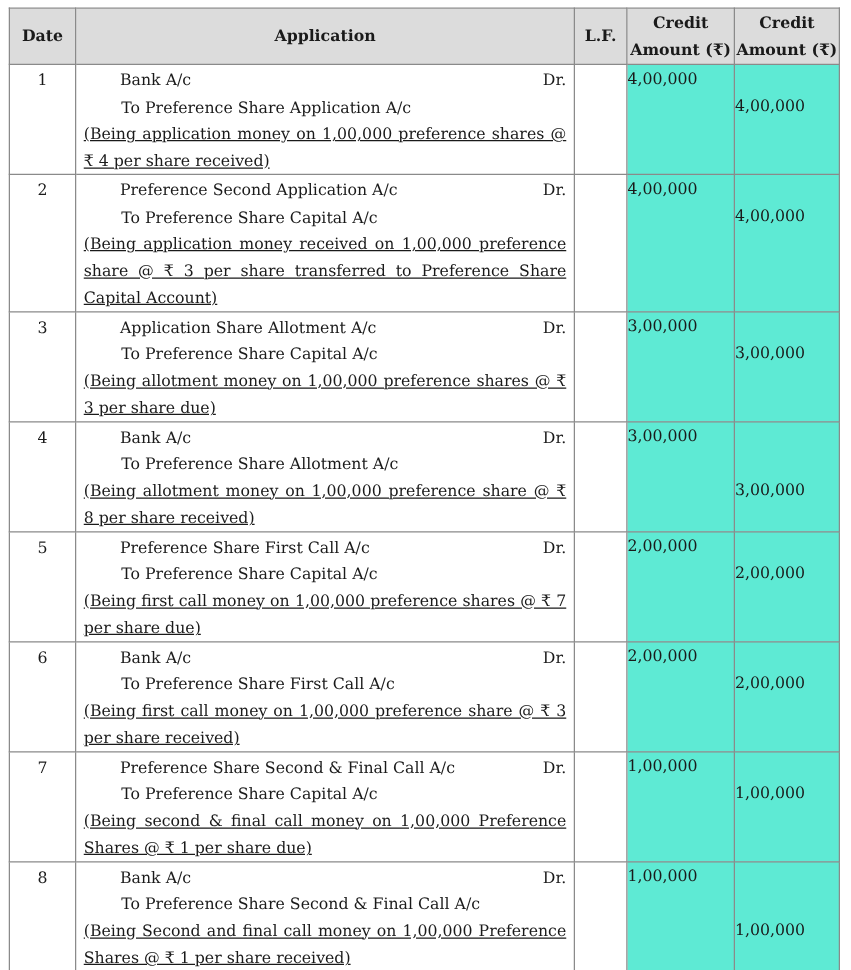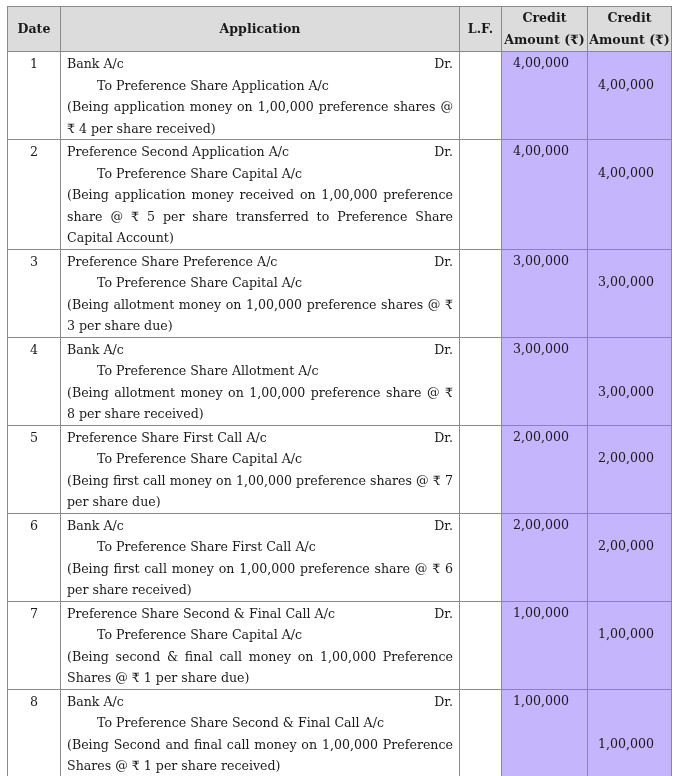--- a/index.html
+++ b/index.html
@@ -10,25 +10,25 @@
   .ledger th, .ledger td { border: 1px solid #8a8a8a; vertical-align: top; padding: 0; }
   .ledger thead th { background: #dcdcdc; font-weight: bold; text-align: center; height: 43px;
                      vertical-align: middle; line-height: 22px; font-size: 12.6px; }
   .col-date { width: 53px; }
   .col-part { width: 399px; }
   .col-lf { width: 42px; }
   .col-dr { width: 86px; }
   .col-cr { width: 84px; }
   td.date { text-align: center; padding-top: 1px; }
   td.lf { background: #ffffff; }
-  td.amt { background: #c4b5fd; text-align: center; padding-right: 7px; }
+  td.amt { background: #5eead4; text-align: left; padding-right: 7px; }
   td.part { padding: 1px 6px 0 6px; }
-  .line { display: flex; justify-content: space-between; }
+  .line { display: flex; justify-content: space-between; margin-left: 29px; }
   .indent { padding-left: 30px; }
-  .narr { text-align: justify; }
+  .narr { text-align: justify; text-decoration: underline; }
   .amt-line { height: 21.5px; }
 </style>
 </head>
 <body>
 
 <table class="ledger">
   <colgroup>
     <col class="col-date">
       <col class="col-part">
       <col class="col-lf">
@@ -73,37 +73,37 @@
     </tr>
 
     <tr style="height:107px">
       <td class="date">2</td>
       <td class="part">
         <div class="line">
             <span>Preference Second Application A/c</span>
             <span>Dr.</span>
           </div>
         <div class="indent">To Preference Share Capital A/c</div>
-        <div class="narr">(Being application money received on 1,00,000 preference share @ ₹ 5 per share transferred to Preference Share Capital Account)</div>
+        <div class="narr">(Being application money received on 1,00,000 preference share @ ₹ 3 per share transferred to Preference Share Capital Account)</div>
       </td>
       <td class="lf"></td>
       <td class="amt">
           <div class="amt-line">4,00,000</div>
         </td>
       <td class="amt">
           <div class="amt-line"></div>
           <div class="amt-line">4,00,000</div>
         </td>
     </tr>
 
     <tr style="height:88px">
       <td class="date">3</td>
       <td class="part">
         <div class="line">
-            <span>Preference Share Preference A/c</span>
+            <span>Application Share Allotment A/c</span>
             <span>Dr.</span>
           </div>
         <div class="indent">To Preference Share Capital A/c</div>
         <div class="narr">(Being allotment money on 1,00,000 preference shares @ ₹ 3 per share due)</div>
       </td>
       <td class="lf"></td>
       <td class="amt">
           <div class="amt-line">3,00,000</div>
         </td>
       <td class="amt">
@@ -154,21 +154,21 @@
     </tr>
 
     <tr style="height:88px">
       <td class="date">6</td>
       <td class="part">
         <div class="line">
             <span>Bank A/c</span>
             <span>Dr.</span>
           </div>
         <div class="indent">To Preference Share First Call A/c</div>
-        <div class="narr">(Being first call money on 1,00,000 preference share @ ₹ 6 per share received)</div>
+        <div class="narr">(Being first call money on 1,00,000 preference share @ ₹ 3 per share received)</div>
       </td>
       <td class="lf"></td>
       <td class="amt">
           <div class="amt-line">2,00,000</div>
         </td>
       <td class="amt">
           <div class="amt-line"></div>
           <div class="amt-line">2,00,000</div>
         </td>
     </tr>

